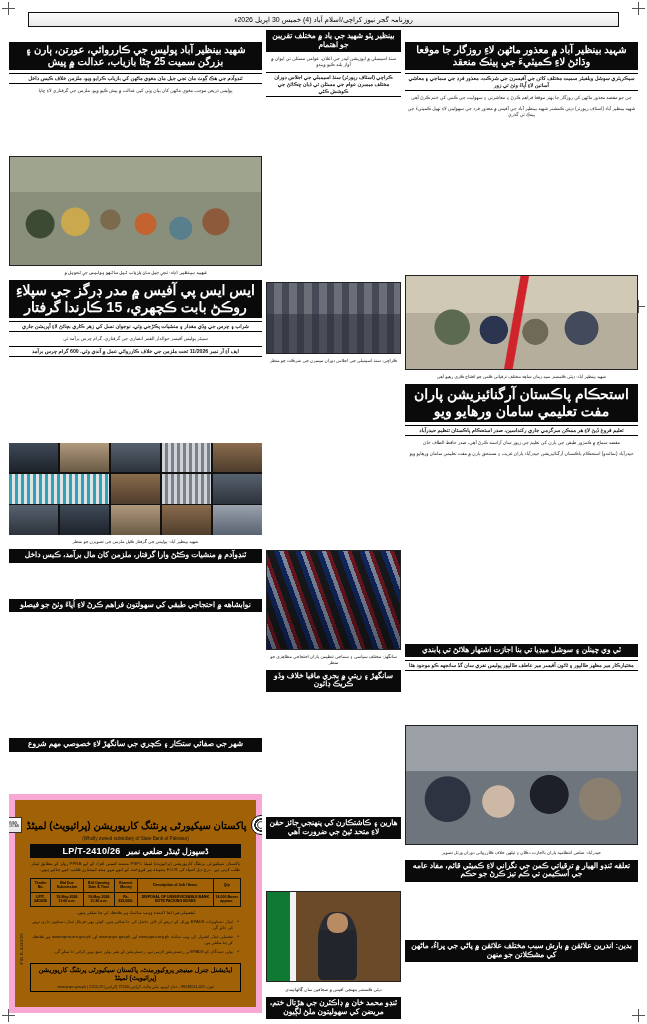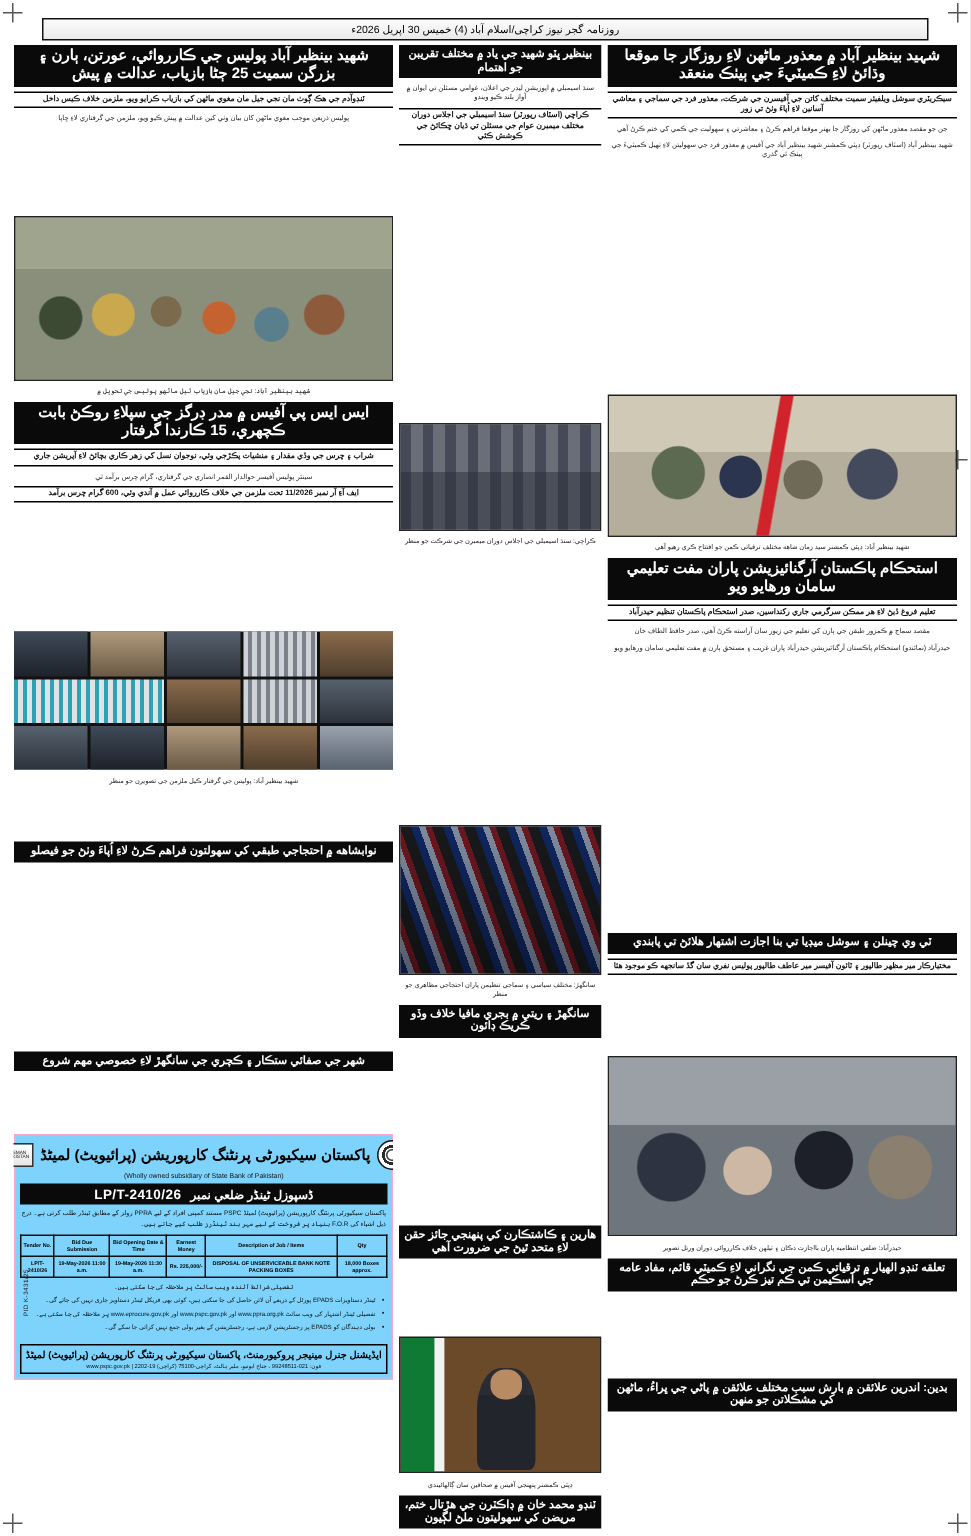--- a/index.html
+++ b/index.html
@@ -53,22 +53,22 @@
   
   .hl {
     background: #0a0a0a; color: #fff;
     text-align: center; direction: rtl;
     padding: 2px 3px 3px 3px;
     font-weight: bold;
     line-height: 1.15;
     letter-spacing: -.2px;
     overflow: hidden;
   }
-  .hl-lg { font-size: 10px; }
-  .hl-md { font-size: 10px; }
+  .hl-lg { font-size: 10px; margin-top: 12px; }
+  .hl-md { font-size: 14px; }
   .hl-sm { font-size: 7.5px; }
   .subhl {
     border-top: 1px solid #000; border-bottom: 1px solid #000;
     text-align: center; direction: rtl;
     font-size: 5.2px; line-height: 1.35; padding: 1px 2px;
     color: #111; font-weight: bold;
   }
   .kicker {
     text-align: center; direction: rtl;
     font-size: 4.6px; line-height: 1.3; color: #222;
@@ -154,22 +154,22 @@
   .cell.a { background: linear-gradient(#8a6b4c, #4e3d2c); }
   .cell.b { background: repeating-linear-gradient(90deg,#cfd3d8 0 3px,#7b818a 3px 6px); }
   .cell.c { background: linear-gradient(#57616e, #2d333c); }
   .cell.d { background: linear-gradient(#b09a7e, #6a5a45); }
   .cell.e { background: repeating-linear-gradient(90deg,#2fa3b5 0 3px,#e0e3e6 3px 6px); }
   .cell.f { background: linear-gradient(#3f4a58, #1d222a); }
   .cell.g { background: linear-gradient(#9aa2ad, #596270); }
 
   
   .ad {
-    border: 1px solid #f9a8d4; background: #7dd3fc;
-    padding: 3px; direction: rtl; margin-top: 2px;
+    border: 6px solid #f9a8d4; background: #a16207;
+    padding: 15px; direction: rtl; margin-top: 2px;
   }
   .ad-top { display: flex; align-items: center; justify-content: center; gap: 4px; }
   .ad-seal {
     width: 20px; height: 20px; border-radius: 50%;
     border: 1.2px solid #111; flex: none;
     background: radial-gradient(circle, #fff 38%, #2b2b2b 39% 52%, #fff 53%);
     position: relative;
   }
   .ad-seal::after {
     content: ""; position: absolute; inset: 5px; border-radius: 50%;
@@ -497,20 +497,21 @@
         <div class="cell a"></div>
         <div class="cell e" style="grid-column: span 2"></div>
         <div class="cell g"></div>
         <div class="cell a"></div>
         <div class="cell d"></div>
         <div class="cell f"></div>
         <div class="cell c"></div>
       </div>
       <div class="cap">شهيد بينظير آباد: پوليس جي گرفتار ڪيل ملزمن جي تصويرن جو منظر</div>
 
+      <div class="hl hl-sm">ٽنڊوآدم ۾ منشيات وڪڻڻ وارا گرفتار، ملزمن کان مال برآمد، ڪيس داخل</div>
 
       <div class="txt cols3" style="height:30px">
         <span class="ln s1"></span><span class="ln s2"></span><span class="ln s4"></span><span class="ln s3"></span>
         <span class="ln s1"></span><span class="ln s2"></span><span class="ln s1"></span><span class="ln s5"></span>
         <span class="ln s4"></span><span class="ln s1"></span><span class="ln s3"></span><span class="ln s2"></span>
       </div>
 
       <div class="hl hl-sm">نوابشاهه ۾ احتجاجي طبقي کي سهولتون فراهم ڪرڻ لاءِ اُپاءَ وٺڻ جو فيصلو</div>
 
       <div class="txt cols3" style="height:120px">

